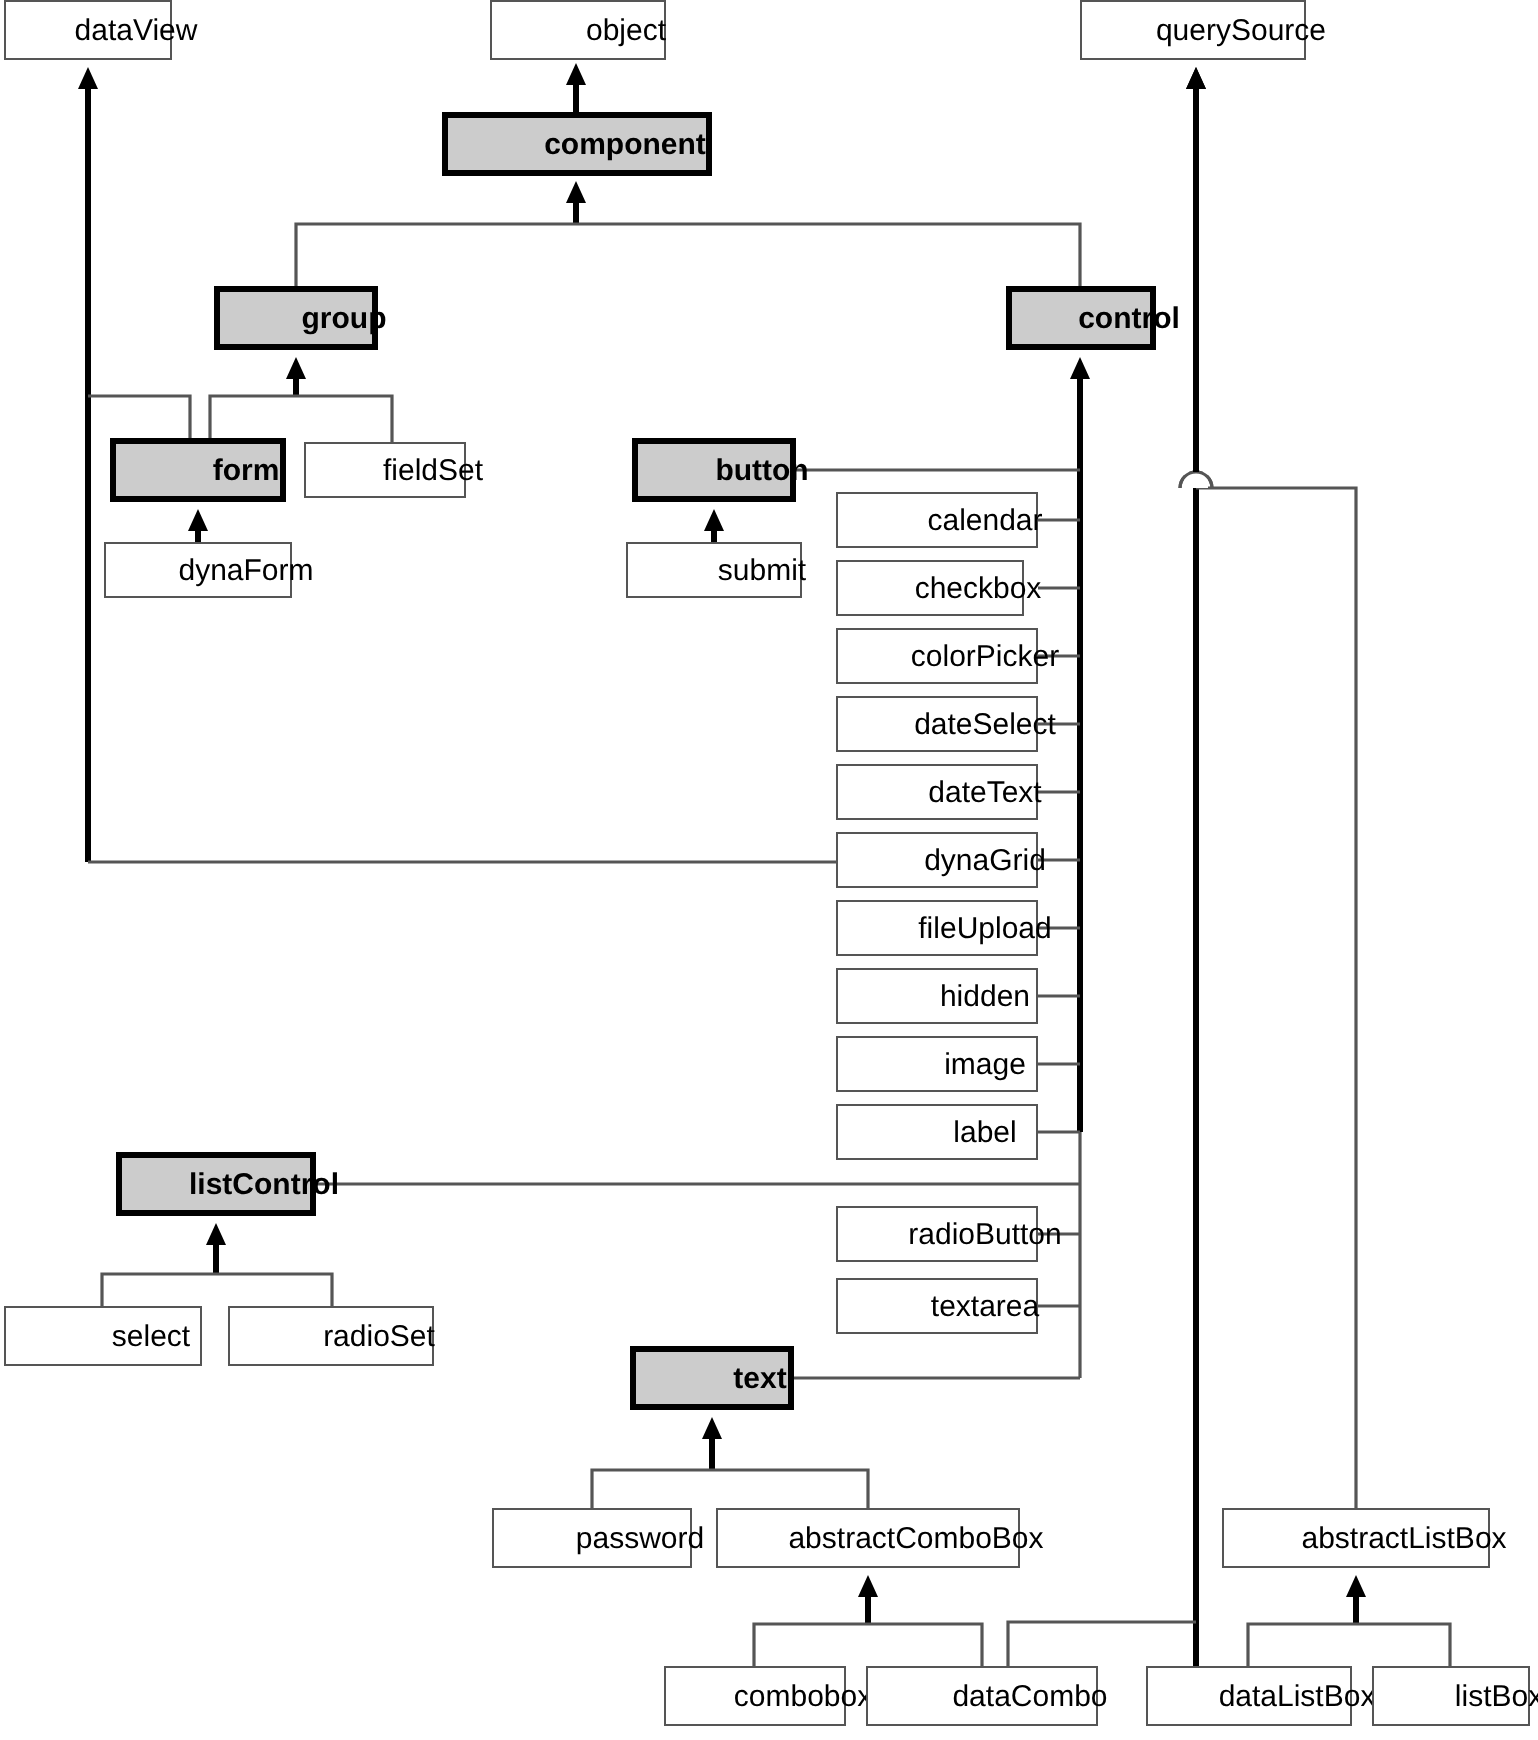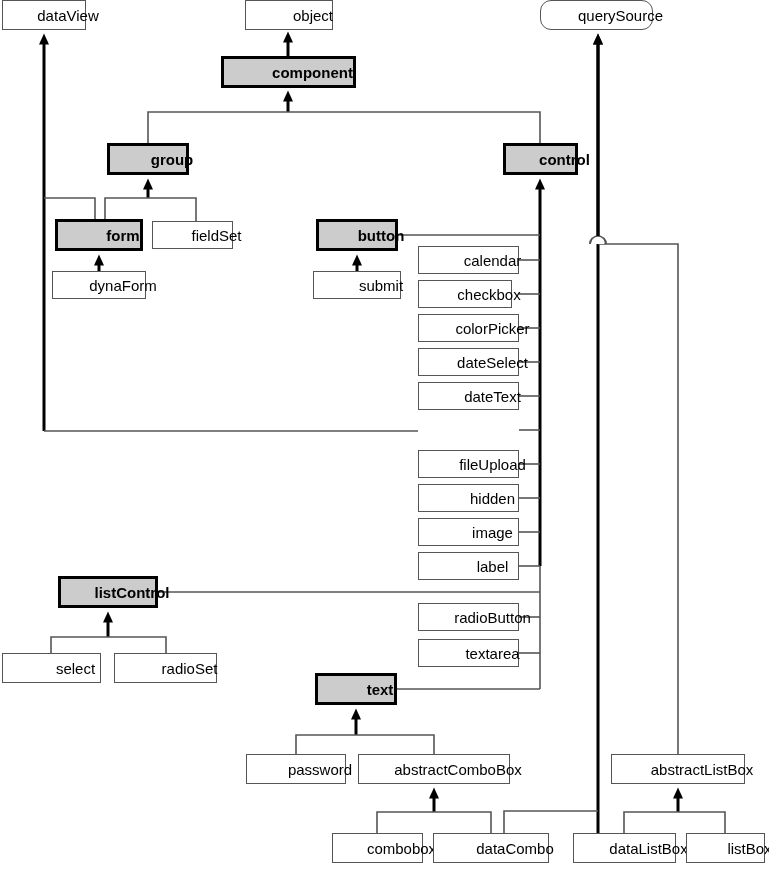--- a/index.html
+++ b/index.html
@@ -127,21 +127,21 @@
       <path d="M598,236 L598,44" marker-end="url(#arrowThick)"></path>
     </g>
   </svg>
 
   <div class="node" style="left:2px;top:0px;width:84px;height:30px;">
     <span class="lbl">dataView</span>
   </div>
   <div class="node" style="left:245px;top:0px;width:88px;height:30px;">
     <span class="lbl">object</span>
   </div>
-  <div class="node" style="left:540px;top:0px;width:113px;height:30px;border-radius:11px;">
+  <div class="node" style="left:540px;top:0px;width:113px;height:30px;">
     <span class="lbl">querySource</span>
   </div>
   <div class="node abstract" style="left:221px;top:56px;width:135px;height:32px;">
     <span class="lbl">component</span>
   </div>
   <div class="node abstract" style="left:107px;top:143px;width:82px;height:32px;">
     <span class="lbl">group</span>
   </div>
   <div class="node abstract" style="left:503px;top:143px;width:75px;height:32px;">
     <span class="lbl">control</span>
@@ -170,20 +170,23 @@
   </div>
   <div class="node" style="left:418px;top:314px;width:101px;height:28px;">
     <span class="lbl">colorPicker</span>
   </div>
   <div class="node" style="left:418px;top:348px;width:101px;height:28px;">
     <span class="lbl">dateSelect</span>
   </div>
   <div class="node" style="left:418px;top:382px;width:101px;height:28px;">
     <span class="lbl">dateText</span>
   </div>
+  <div class="node" style="left:418px;top:416px;width:101px;height:28px;">
+    <span class="lbl">dynaGrid</span>
+  </div>
   <div class="node" style="left:418px;top:450px;width:101px;height:28px;">
     <span class="lbl">fileUpload</span>
   </div>
   <div class="node" style="left:418px;top:484px;width:101px;height:28px;">
     <span class="lbl">hidden</span>
   </div>
   <div class="node" style="left:418px;top:518px;width:101px;height:28px;">
     <span class="lbl">image</span>
   </div>
   <div class="node" style="left:418px;top:552px;width:101px;height:28px;">

